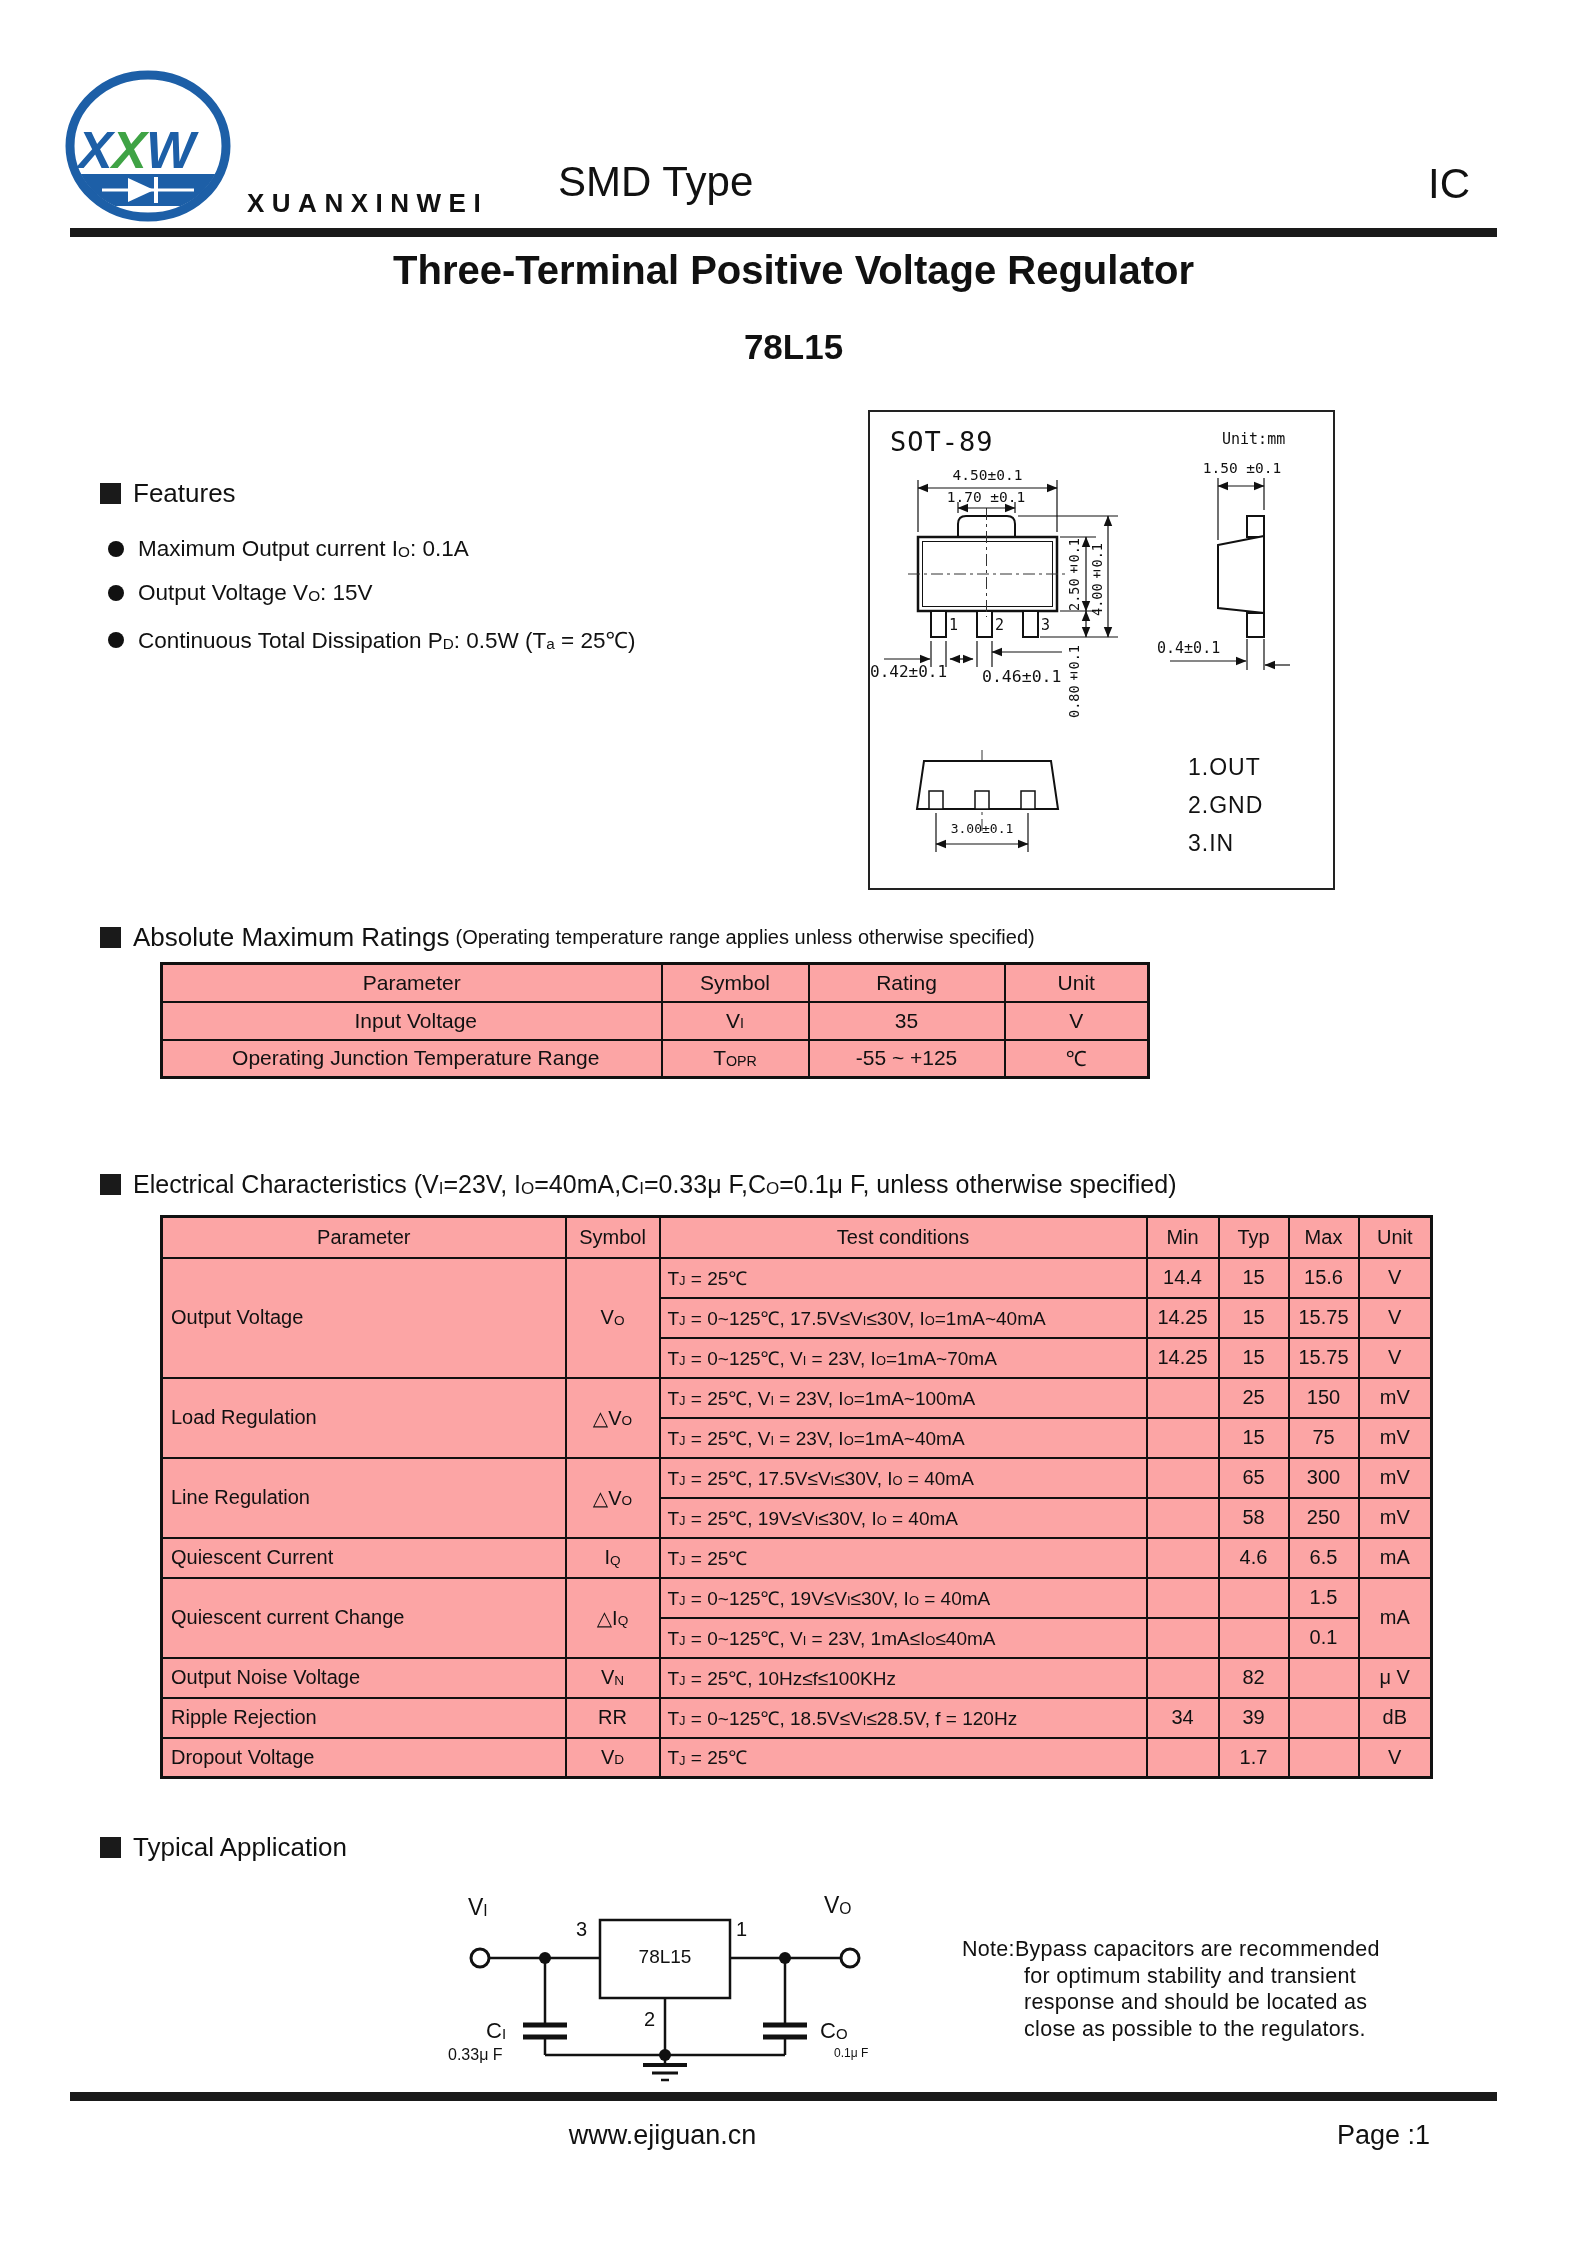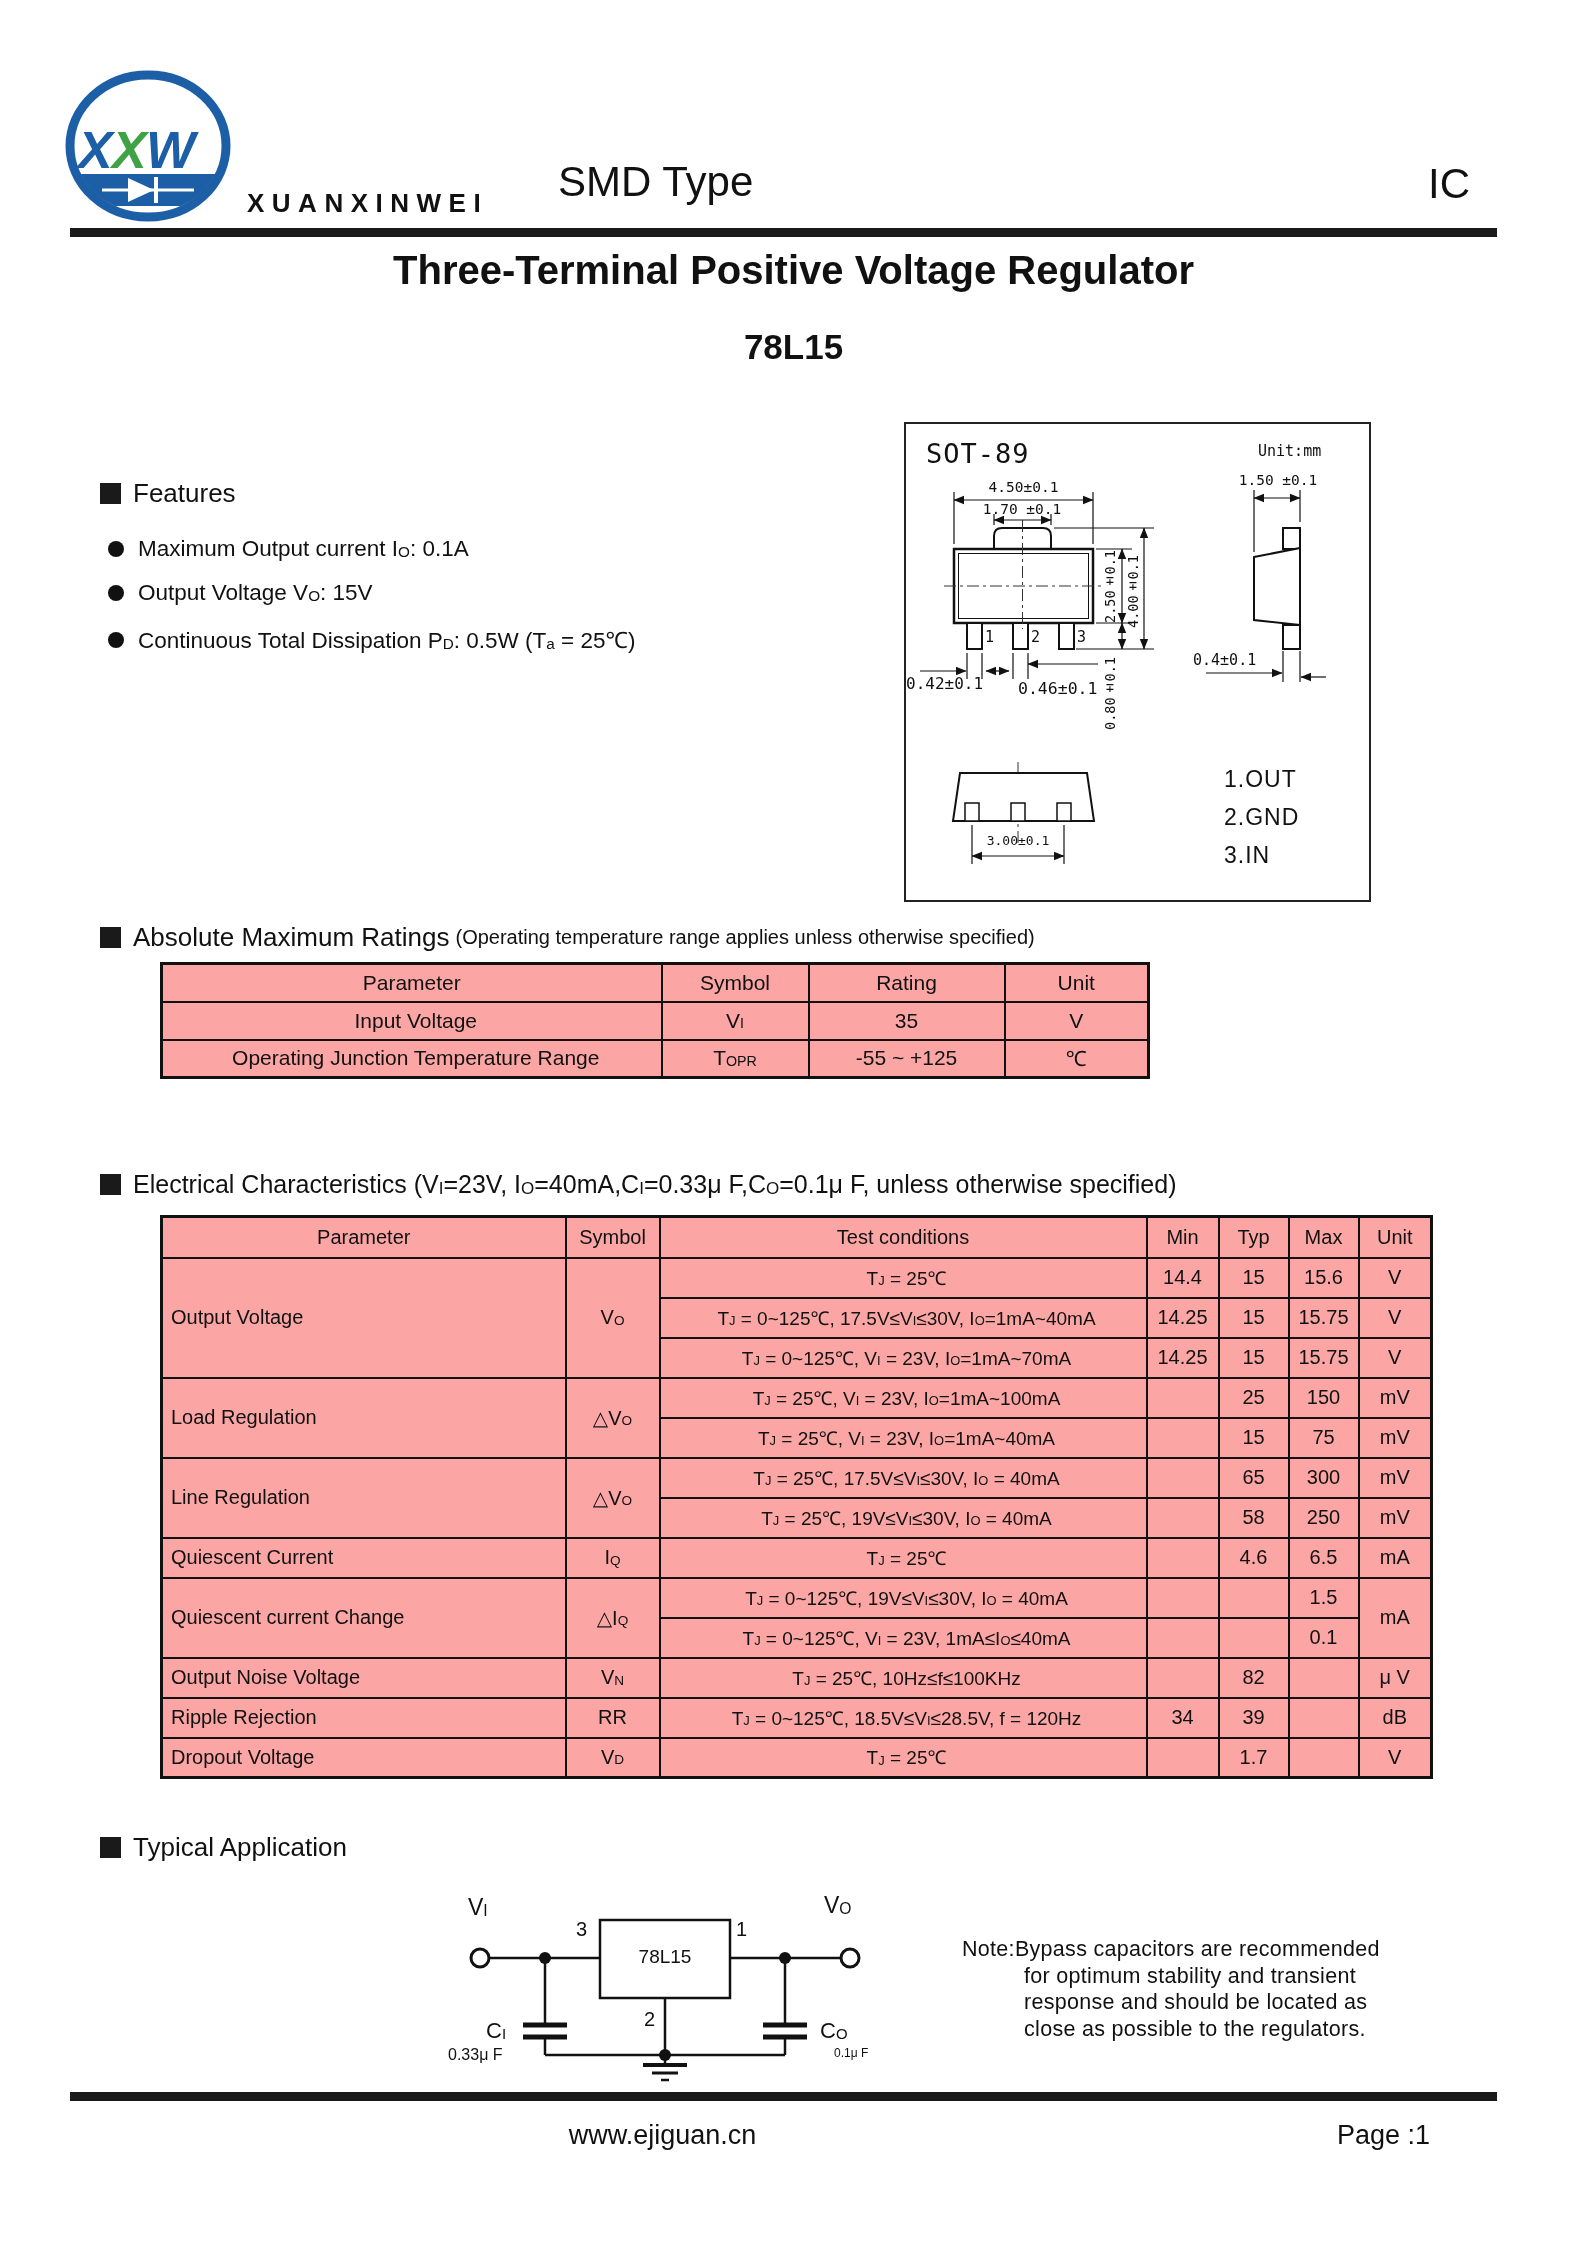--- a/index.html
+++ b/index.html
@@ -23,21 +23,21 @@
   .sec .paren { font-size:20px; margin-left:6px; }
   .sec-ec { font-size:25px; }
 
   
   .feat { display:flex; align-items:center; font-size:22.5px; }
   .blt { display:inline-block; width:16px; height:16px; border-radius:50%; background:#111; margin-right:14px; flex:0 0 auto; }
 
   sub { font-size:0.68em; vertical-align:baseline; position:relative; top:0.05em; line-height:0; }
 
   
-  .pkg-box { left:868px; top:422px; width:467px; height:480px; border:2px solid #222;margin-left:36px; }
+  .pkg-box { left:868px; top:410px; width:467px; height:480px; border:2px solid #222; }
   .pkg-box svg { position:absolute; left:0; top:0; }
   .pkg-lab { position:absolute; font-size:14.5px; font-family:"DejaVu Sans Mono", monospace; white-space:nowrap; }
   .ctr { text-align:center; }
   .vlab { writing-mode:vertical-rl; transform:rotate(180deg); text-align:center; }
   .pnum { position:absolute; font-size:15px; font-family:"DejaVu Sans Mono", monospace; }
   .pinfun { position:absolute; font-size:23px; letter-spacing:1px; }
   .sot { position:absolute; font-size:27px; font-family:"DejaVu Sans Mono", monospace; letter-spacing:1px; }
   .unitmm { position:absolute; font-size:15px; font-family:"DejaVu Sans Mono", monospace; }
 
   
@@ -45,21 +45,21 @@
   .dtab { border:3px solid #111; }
   .dtab th, .dtab td { border:2px solid #111; overflow:hidden; }
   .amr { width:987px; font-size:21px; }
   .amr th { height:38px; font-weight:normal; }
   .amr td { height:38px; text-align:center; }
   .amr td.pl { text-align:center; padding-left:8px; }
   .ect { width:1270px; font-size:20px; }
   .ect th { height:41px; font-weight:normal; }
   .ect td { height:40px; text-align:center; }
   .ect td.pl { text-align:left; padding-left:8px; }
-  .ect td.cond { text-align:center; padding-left:7px; font-size:19px; }
+  .ect td.cond { text-align:left; padding-left:7px; font-size:19px; }
 
   
   .circ-lab { position:absolute; white-space:nowrap; }
   .note { font-size:21.5px; line-height:26.5px; padding-left:62px; text-indent:-62px; letter-spacing:0.3px; }
 
   .footer-site { width:1325px; text-align:center; font-size:27px; }
   .footer-page { font-size:27px; }
 </style>
 </head>
 <body>

